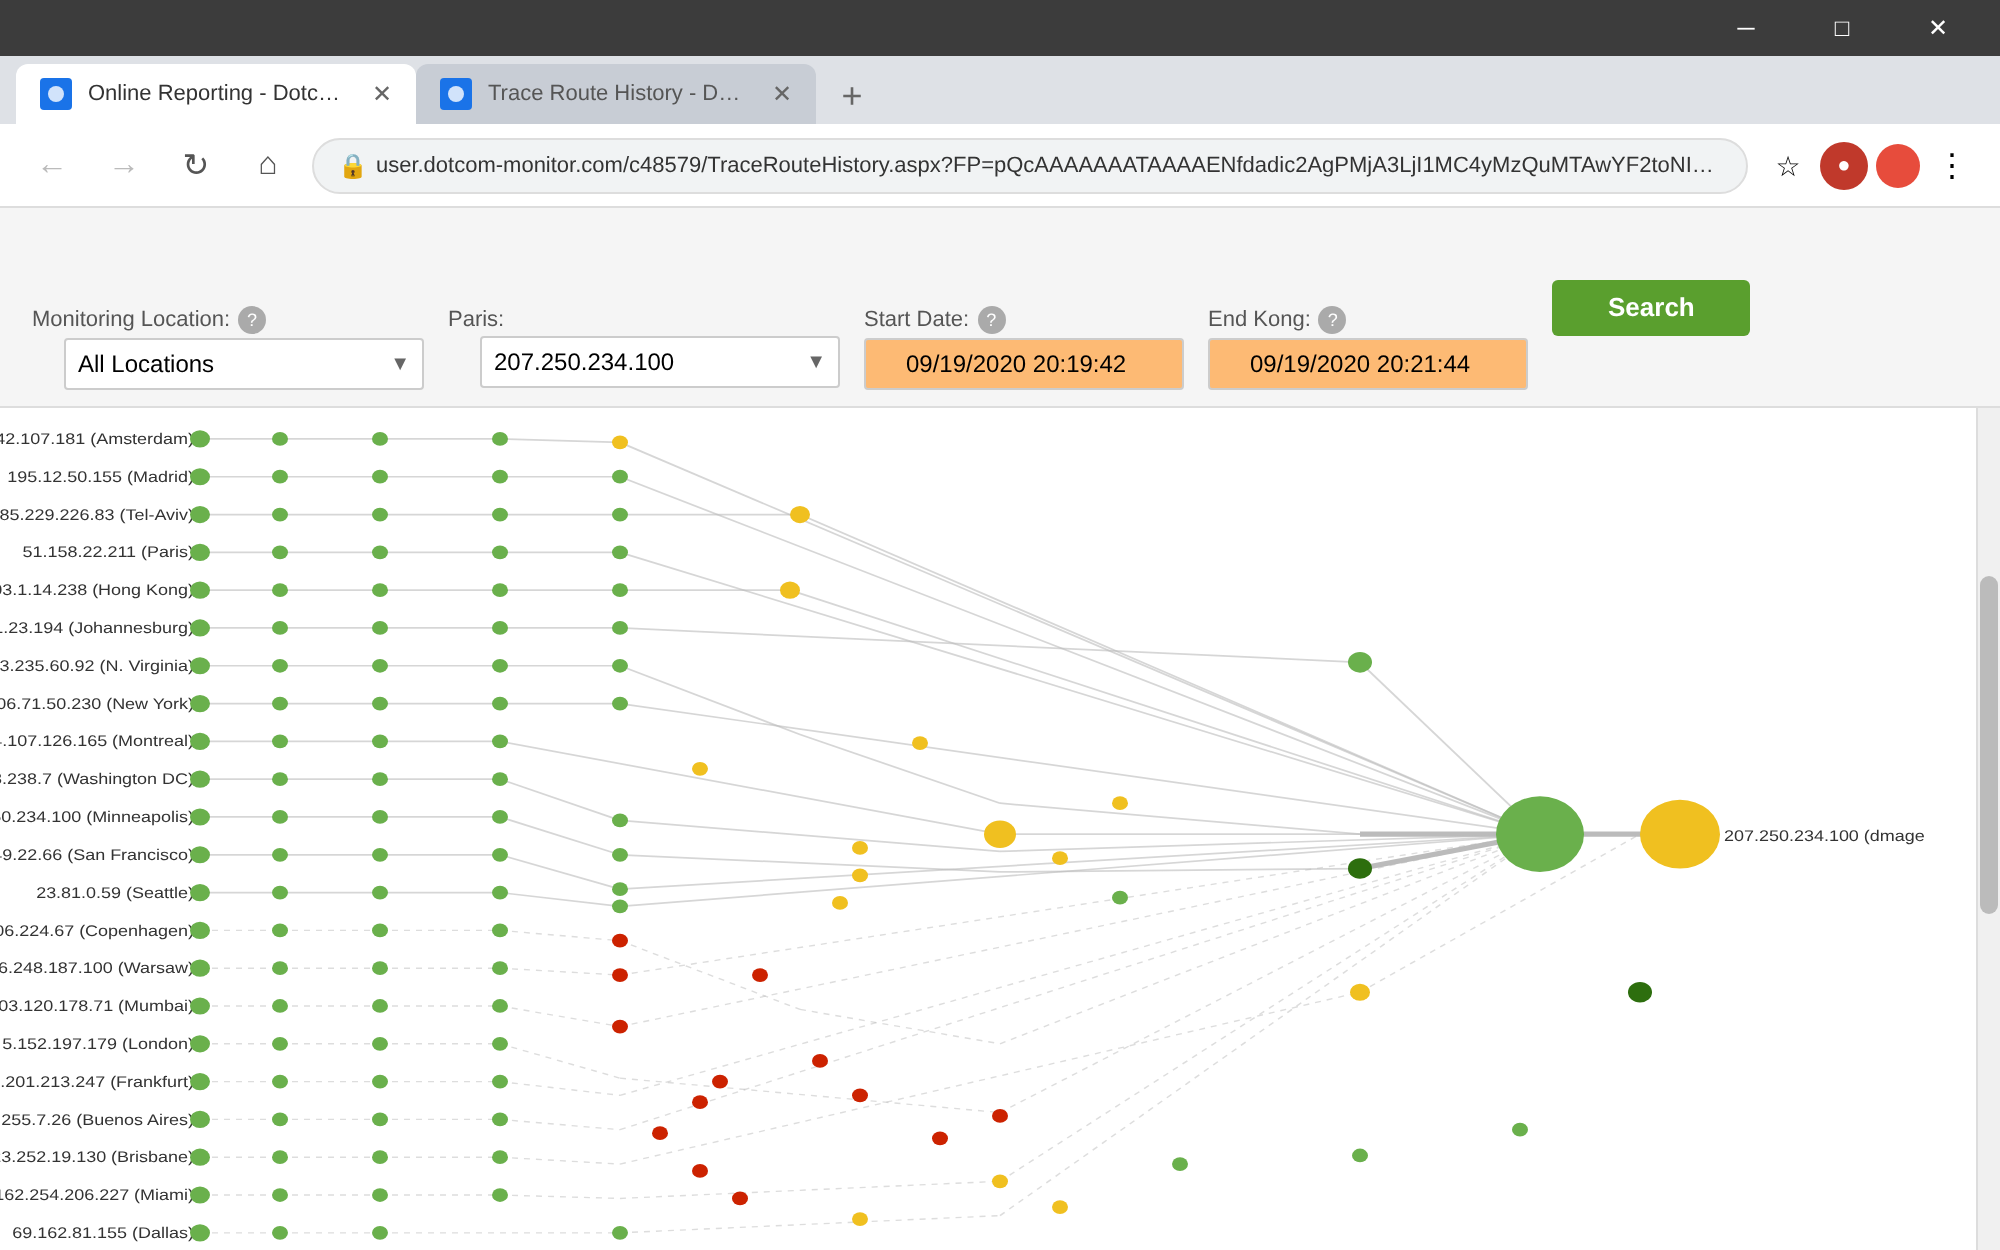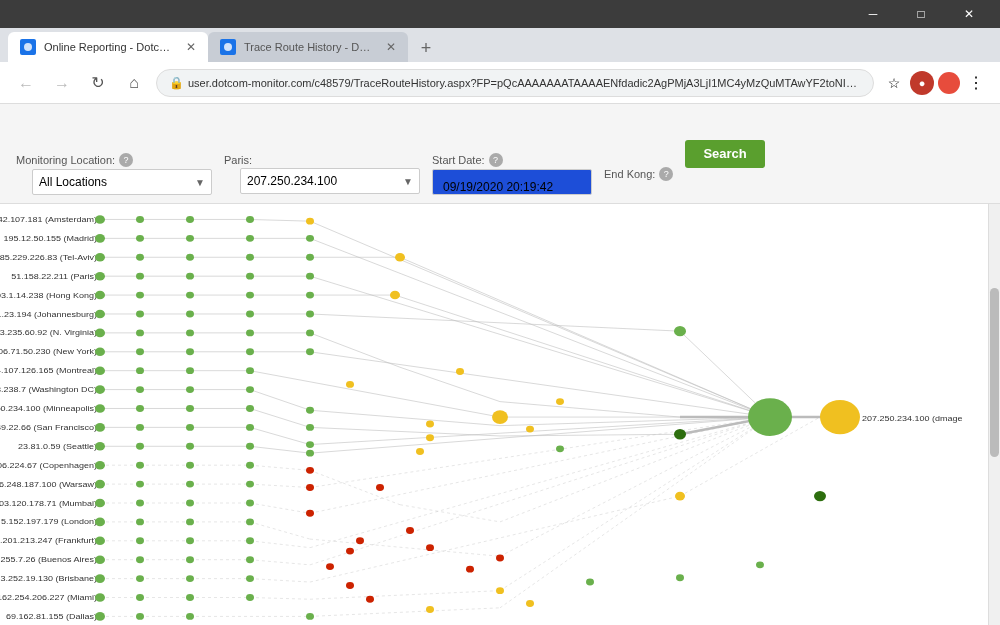--- a/index.html
+++ b/index.html
@@ -26,23 +26,23 @@
 
     
     .main-content { background: #ffffff; width: 100%; height: calc(625px - 104px); display: flex; flex-direction: column; overflow: hidden; position: relative; }
 
     
     .filter-bar { background: #f5f5f5; border-bottom: 1px solid #ddd; padding: 8px 16px; display: flex; align-items: center; gap: 12px; flex-shrink: 0; }
     .filter-group { display: flex; flex-direction: column; gap: 2px; }
     .filter-label { font-size: 11px; color: #555; display: flex; align-items: center; gap: 4px; margin-top: 41px; }
     .info-icon { width: 14px; height: 14px; border-radius: 50%; background: #aaa; color: white; font-size: 9px; display: flex; align-items: center; justify-content: center; cursor: pointer; }
     .filter-select { height: 26px; border: 1px solid #ccc; border-radius: 2px; padding: 0 6px; font-size: 12px; background: white; display: flex; align-items: center; gap: 4px; cursor: pointer; min-width: 180px; margin-left: 16px; }
-    .filter-input { height: 26px; border: 1px solid #ccc; border-radius: 2px; padding: 0 10px; font-size: 12px; background: #1d4ed8; display: flex; align-items: flex-end; min-width: 160px; }
+    .filter-input { height: 26px; border: 1px solid #ccc; border-radius: 2px; padding: 0 20px; font-size: 12px; background: #fdba74; display: flex; align-items: center; min-width: 160px; }
     .dropdown-arrow { font-size: 10px; color: #666; margin-left: auto; }
-    .search-btn { background: #5a9f2e; color: white; border: none; border-radius: 3px; padding: 5px 18px; font-size: 13px; font-weight: bold; cursor: pointer; height: 28px; }
+    .search-btn { background: #5a9f2e; color: white; border: none; border-radius: 3px; padding: 5px 28px; font-size: 13px; font-weight: bold; cursor: pointer; height: 28px; }
 
     
     .graph-area { flex: 1; overflow: hidden; position: relative; background: #ffffff; }
 
     svg.graph-svg { position: absolute; left: 0; top: 0; width: 100%; height: 100%; }
 
     
     .wc { display: flex; align-items: center; gap: 2px; }
     .wc-btn { width: 46px; height: 28px; display: flex; align-items: center; justify-content: center; font-size: 12px; color: #fff; cursor: pointer; background: transparent; border: none; }
 
@@ -131,20 +131,23 @@
       </div>
       <div class="filter-input">
         <span>09/19/2020 20:19:42</span>
       </div>
     </div>
 
     <div class="filter-group">
       <div class="filter-label">
         <span>End Kong:</span>
         <div class="info-icon">?</div>
+      </div>
+      <div class="filter-input">
+        <span>09/19/2020 20:21:44</span>
       </div>
     </div>
 
     <button class="search-btn">Search</button>
   </div>
 
   <div class="graph-area">
     <svg class="graph-svg" viewBox="0 0 1000 490" preserveAspectRatio="none">
       <defs>
         <style>

